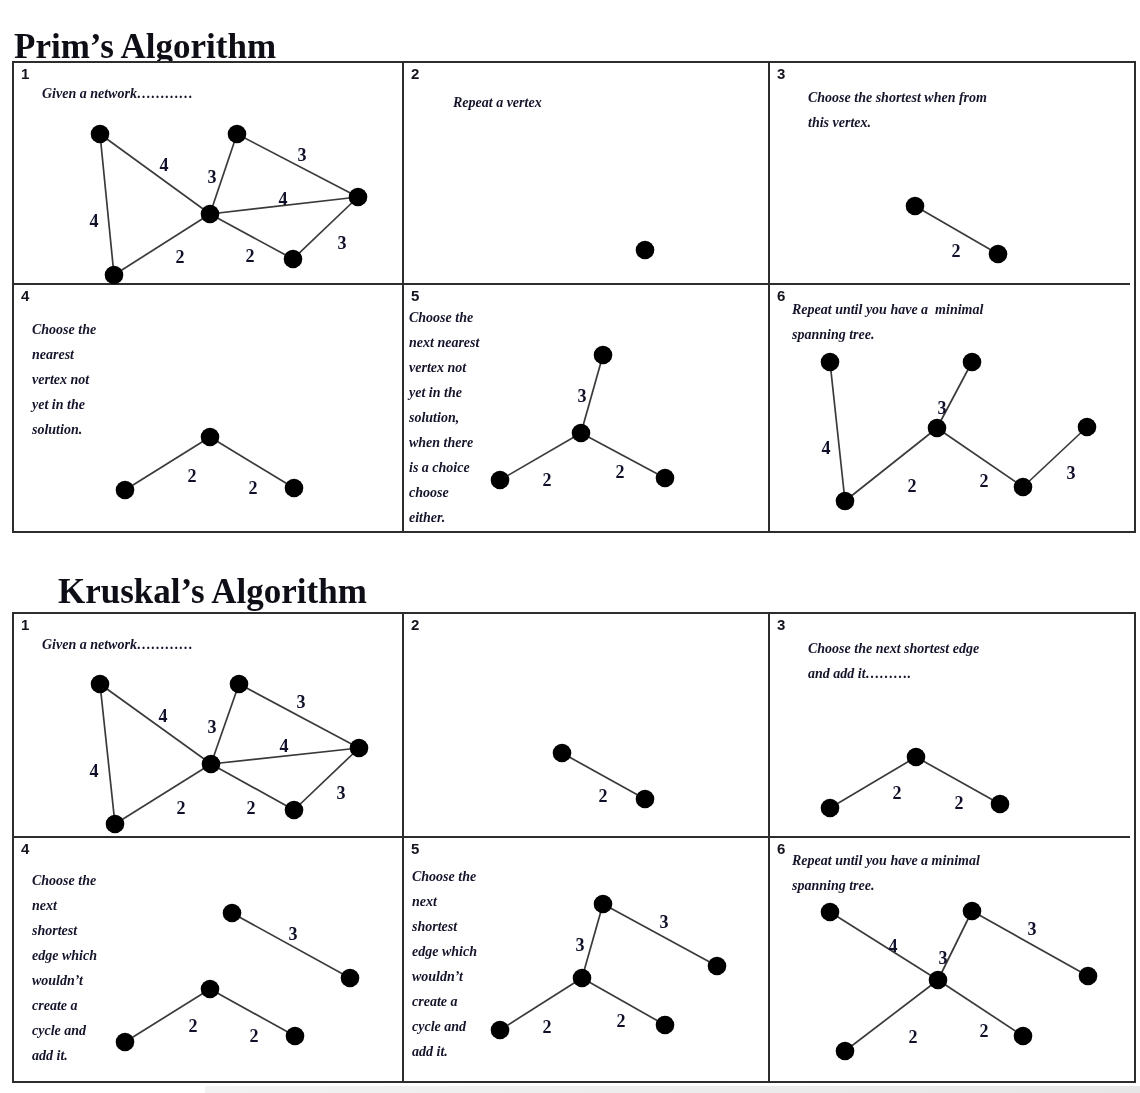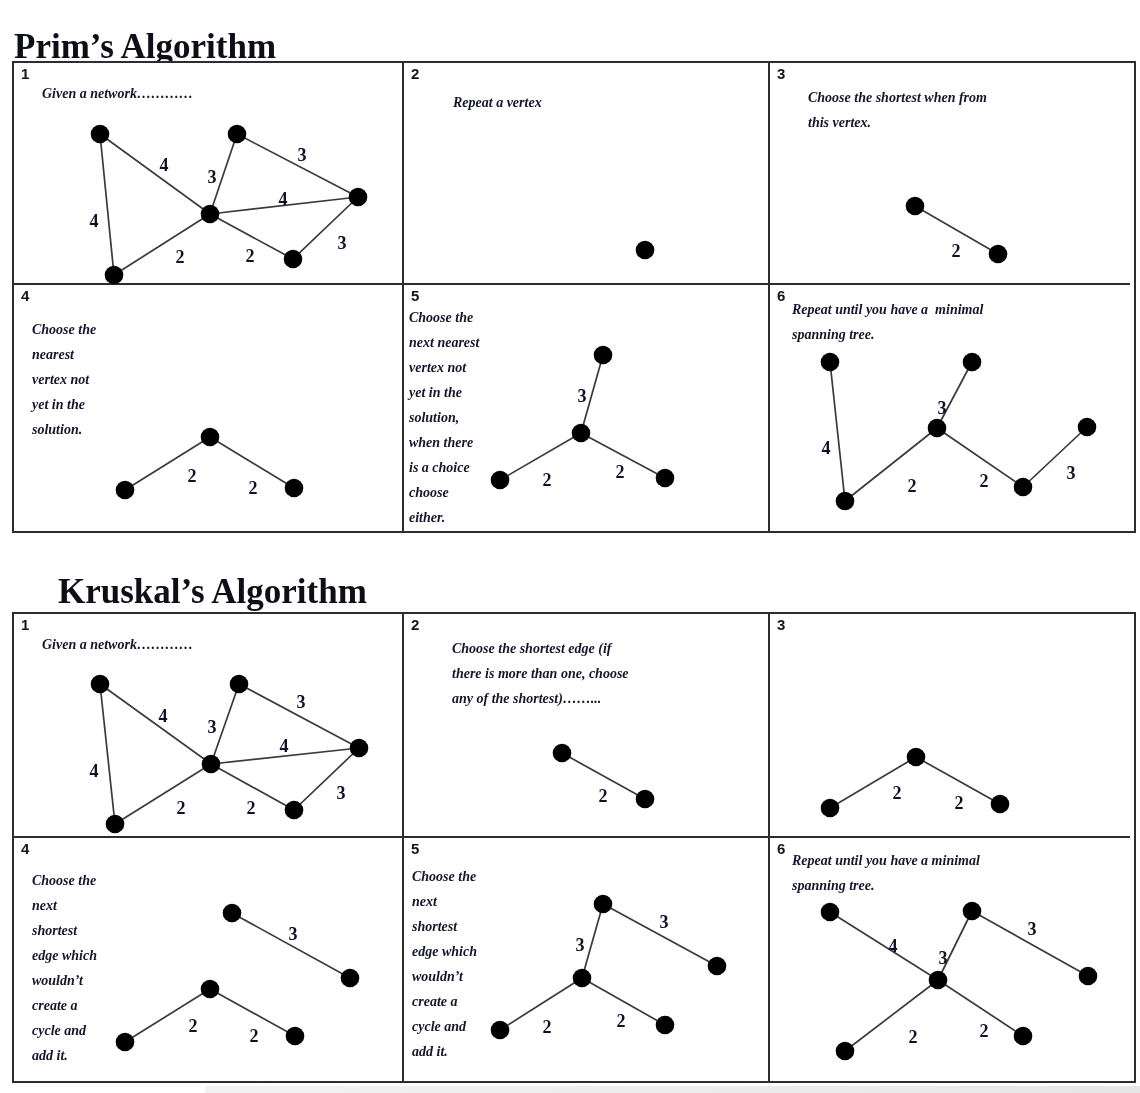--- a/index.html
+++ b/index.html
@@ -177,32 +177,31 @@
           <text x="198" y="119">3</text>
           <text x="287" y="94">3</text>
           <text x="270" y="138">4</text>
           <text x="167" y="200">2</text>
           <text x="237" y="200">2</text>
           <text x="327" y="185">3</text>
         </svg>
     </div>
     <div class="cell k2 bR bB">
       <span class="num">2</span>
-      <div class="txt">Choose the shortest edge (if
-there is more than one, choose
-any of the shortest)……...</div>
       <svg class="gsvg">
           <line x1="158" y1="139" x2="241" y2="185"></line>
           <circle cx="158" cy="139" r="9.3"></circle>
           <circle cx="241" cy="185" r="9.3"></circle>
           <text x="199" y="188">2</text>
         </svg>
     </div>
     <div class="cell k3 bB">
       <span class="num">3</span>
+      <div class="txt">Choose the next shortest edge
+and add it……….</div>
       <svg class="gsvg">
           <line x1="146" y1="143" x2="60" y2="194"></line>
           <line x1="146" y1="143" x2="230" y2="190"></line>
           <circle cx="146" cy="143" r="9.3"></circle>
           <circle cx="60" cy="194" r="9.3"></circle>
           <circle cx="230" cy="190" r="9.3"></circle>
           <text x="127" y="185">2</text>
           <text x="189" y="195">2</text>
         </svg>
     </div>

